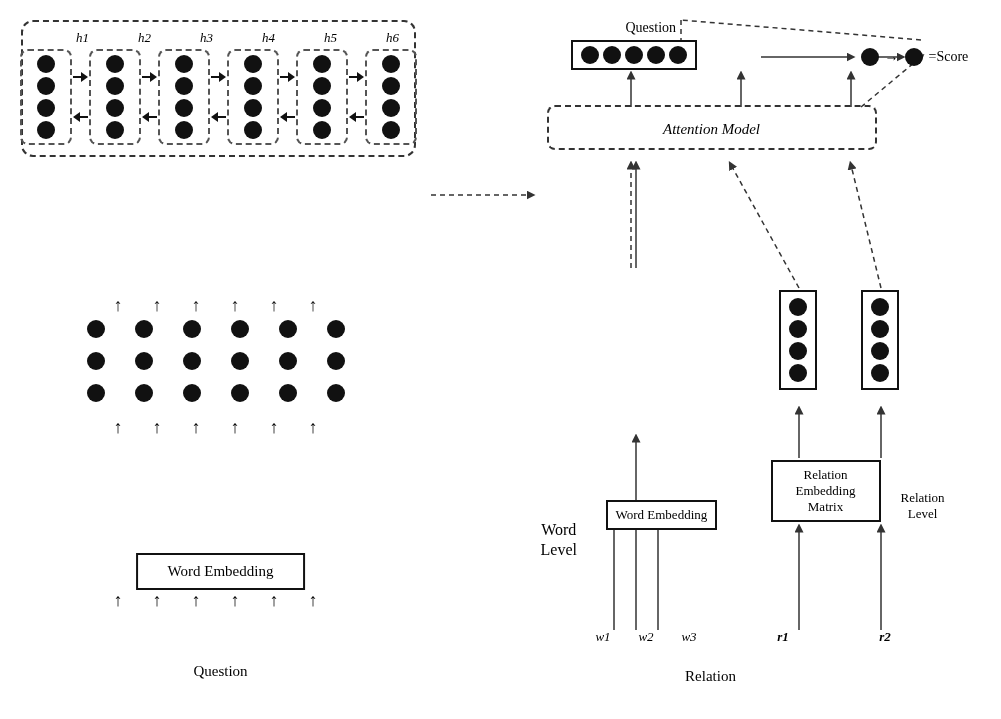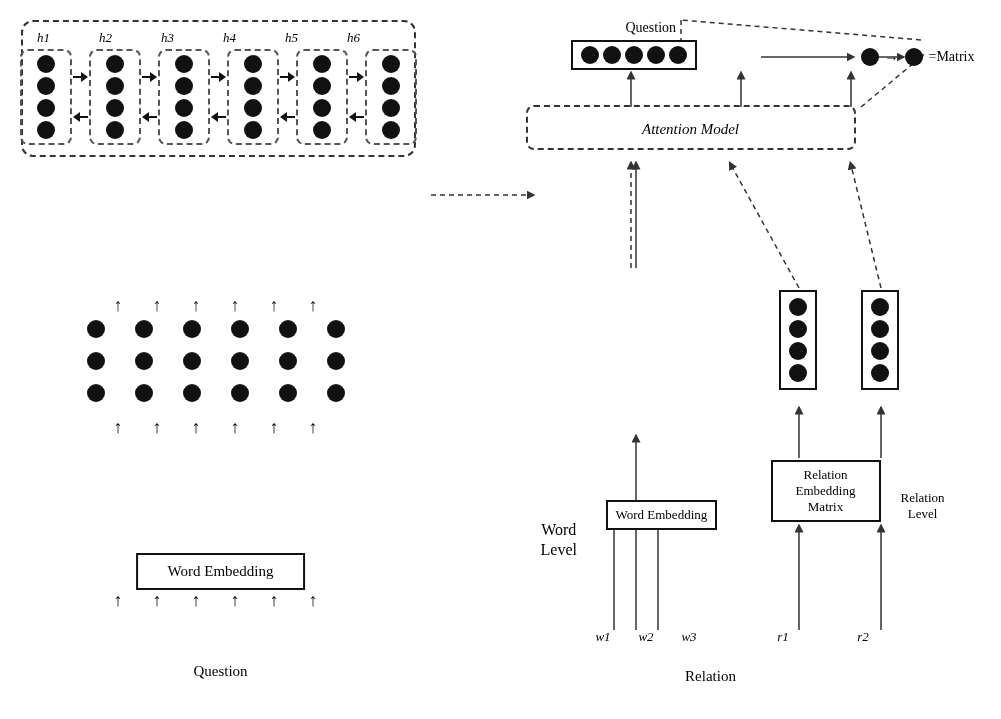--- a/index.html
+++ b/index.html
@@ -61,21 +61,21 @@
       margin-bottom: 4px;
     }
     .bilstm-h-labels {
       display: flex;
       gap: 10px;
       justify-content: center;
       margin-bottom: 3px;
     }
     .h-label {
       width: 52px;
-      text-align: left;
+      text-align: right;
       font-size: 13px;
       font-style: italic;
     }
     .bilstm-columns {
       display: flex;
       gap: 10px;
       justify-content: center;
     }
     .bilstm-col {
       display: flex;
@@ -155,21 +155,21 @@
       position: absolute;
       top: 10px;
       left: 195px;
       font-size: 14px;
     }
 
     
     .attention-box {
       position: absolute;
       top: 95px;
-      left: 95px;
+      left: 116px;
       width: 330px;
       border: 2px dashed #333;
       border-radius: 8px;
       padding: 10px 15px 10px 15px;
       display: flex;
       flex-direction: column;
       align-items: center;
       justify-content: center;
     }
     .attention-label {
@@ -234,21 +234,22 @@
       left: 160px;
       display: flex;
       gap: 18px;
     }
     .w-label { font-size: 13px; font-style: italic; width: 25px; text-align: center; }
     .r-labels {
       position: absolute;
       bottom: 65px;
       left: 340px;
       display: flex;
-      gap: 55px;
+      gap: 77px;
+      font-weight: bold;
     }
     .r-label { font-size: 13px; font-style: italic; width: 25px; text-align: center; }
 
     
     .word-level-label {
       position: absolute;
       top: 510px;
       left: 110px;
       font-size: 16px;
       text-align: center;
@@ -527,21 +528,21 @@
       <span class="dot"></span>
       <span class="dot"></span>
       <span class="dot"></span>
       <span class="dot"></span>
     </div>
 
     <div style="position:absolute; top:38px; left:430px; display:flex; align-items:center; gap:6px;">
       <div style="width:18px;height:18px;border-radius:50%;background:#111;"></div>
       <div style="font-size:14px;">→</div>
       <div style="width:18px;height:18px;border-radius:50%;background:#111;"></div>
-      <div style="font-size:14px;">=Matrix</div>
+      <div style="font-size:14px;">=Score</div>
     </div>
 
     <div class="attention-box">
       <div class="attention-label">Attention Model</div>
     </div>
 
 
     <div class="word-emb-box-right">
       <span>Word Embedding</span>
     </div>

